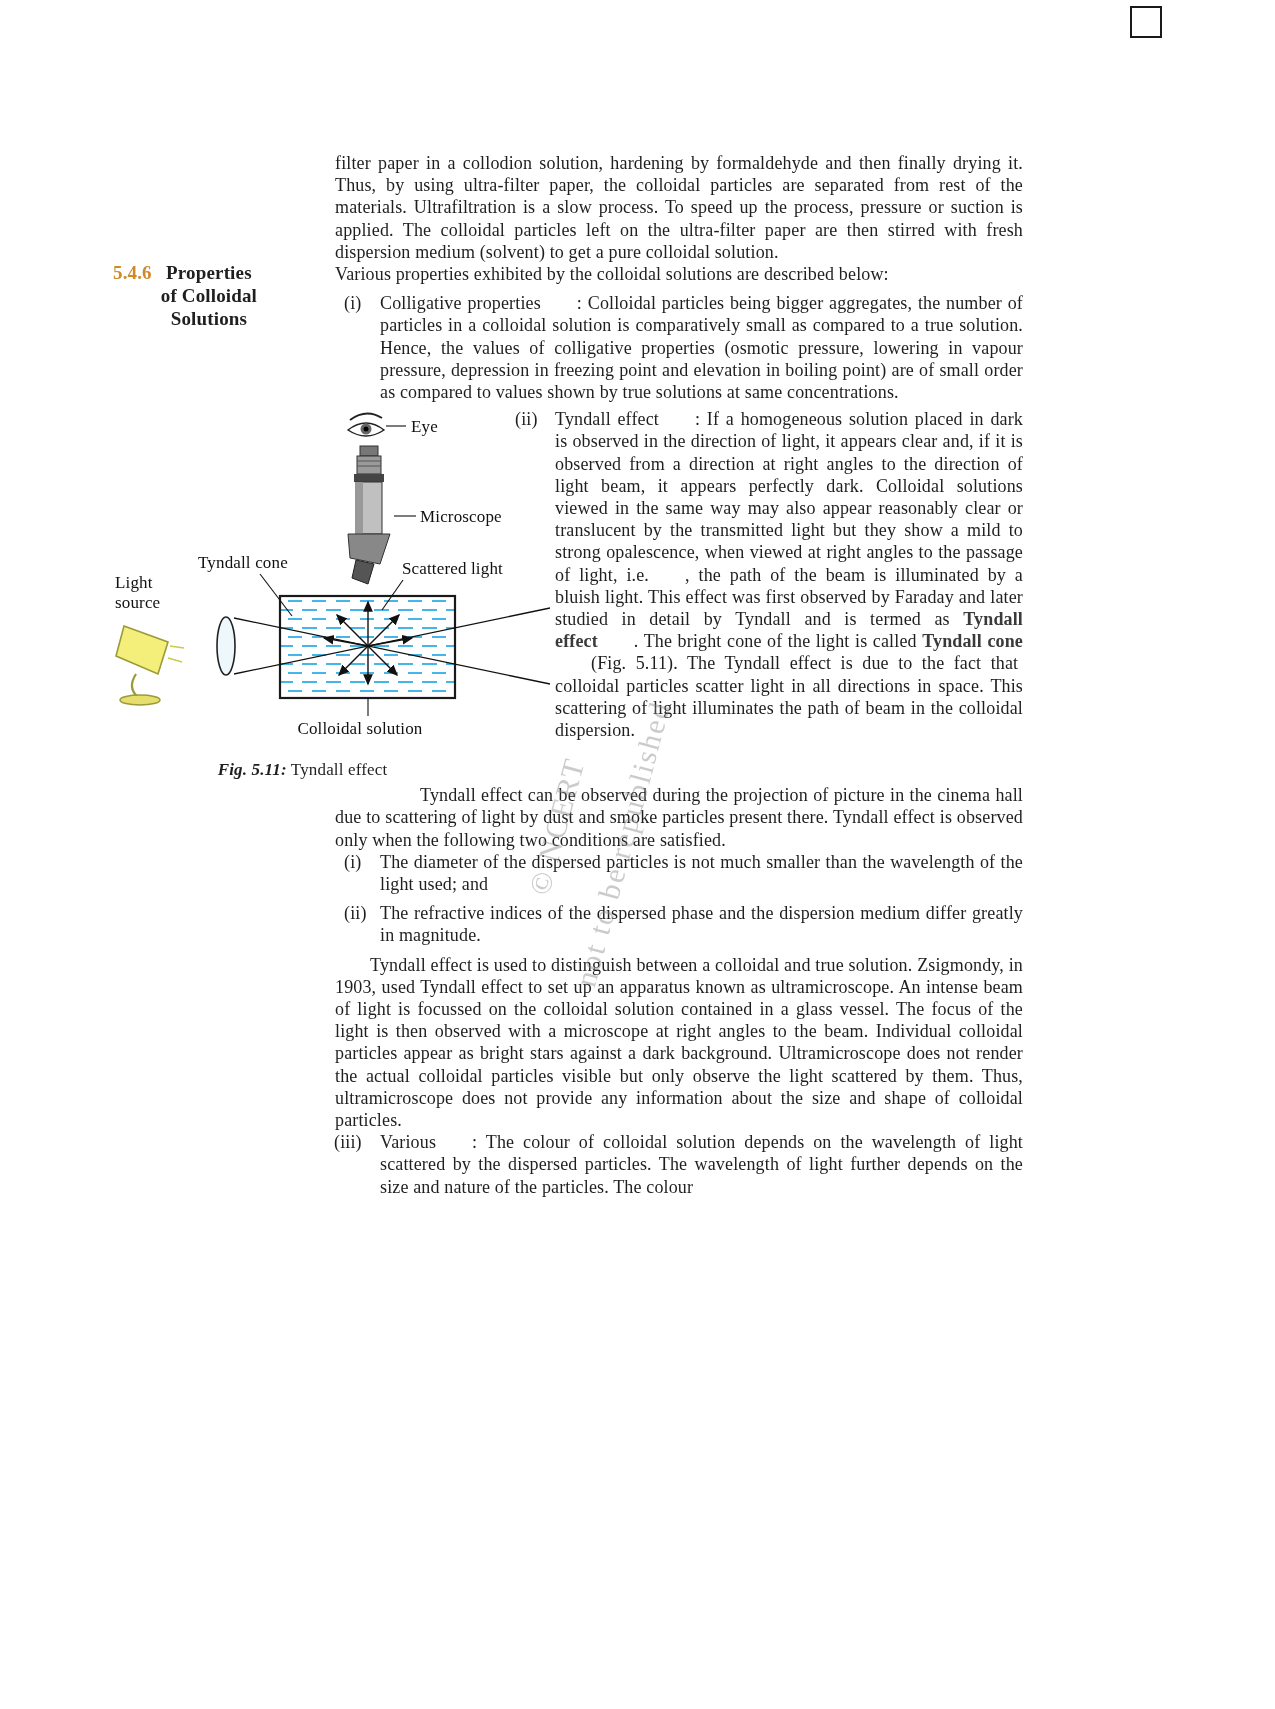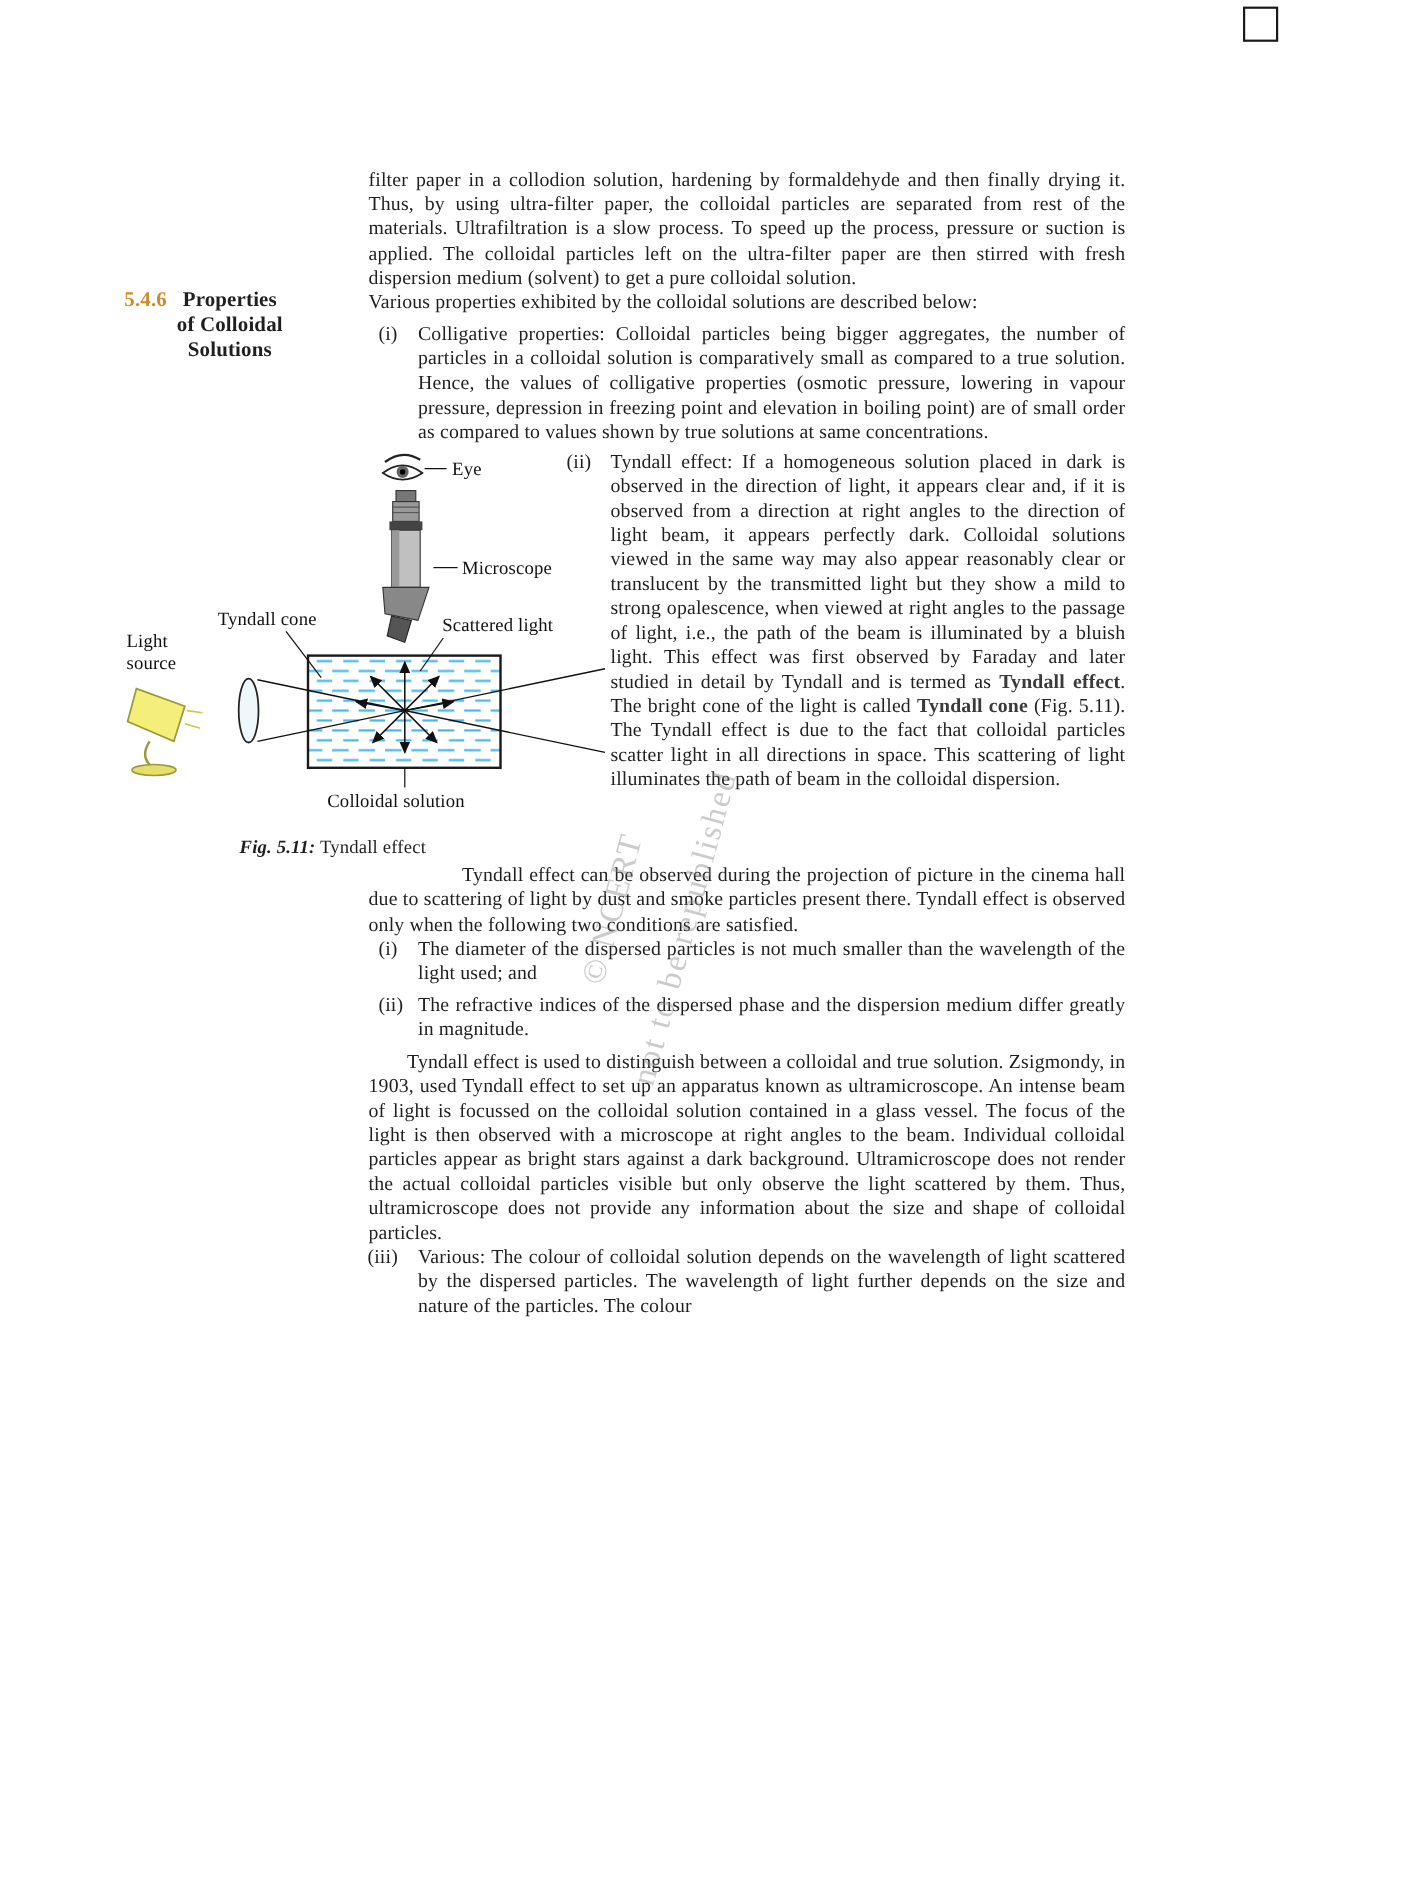--- a/index.html
+++ b/index.html
@@ -27,21 +27,21 @@
     position:absolute;left:-222px;top:-2px;width:216px;
     display:flex;gap:9px;
     font-weight:bold;font-size:19px;line-height:23px;text-align:center;
   }
   .sec-num{color:#cf8a28;}
   .list-item{position:relative;margin-bottom:5px;}
   .pad-item{padding-left:45px;}
   .mk{display:inline-block;width:0;white-space:nowrap;overflow:visible;transform:translateX(-40px);}
   .mk-sm{transform:translateX(-36px);}
   .mk-lg{transform:translateX(-46px);}
-  .s-n{font-style:normal;}
+  .s-n{font-style:normal;margin-left:36px;}
   .s-i{}
   .s-b{font-weight:bold;color:#3a3a3a;}
   .s-bi{font-weight:bold;font-style:italic;}
   .fig-float{
     float:left;width:445px;
     margin:0 0 4px -225px;
   }
   .fig-float svg{display:block;}
   .fig-caption{
     margin:6px 60px 0 0;

